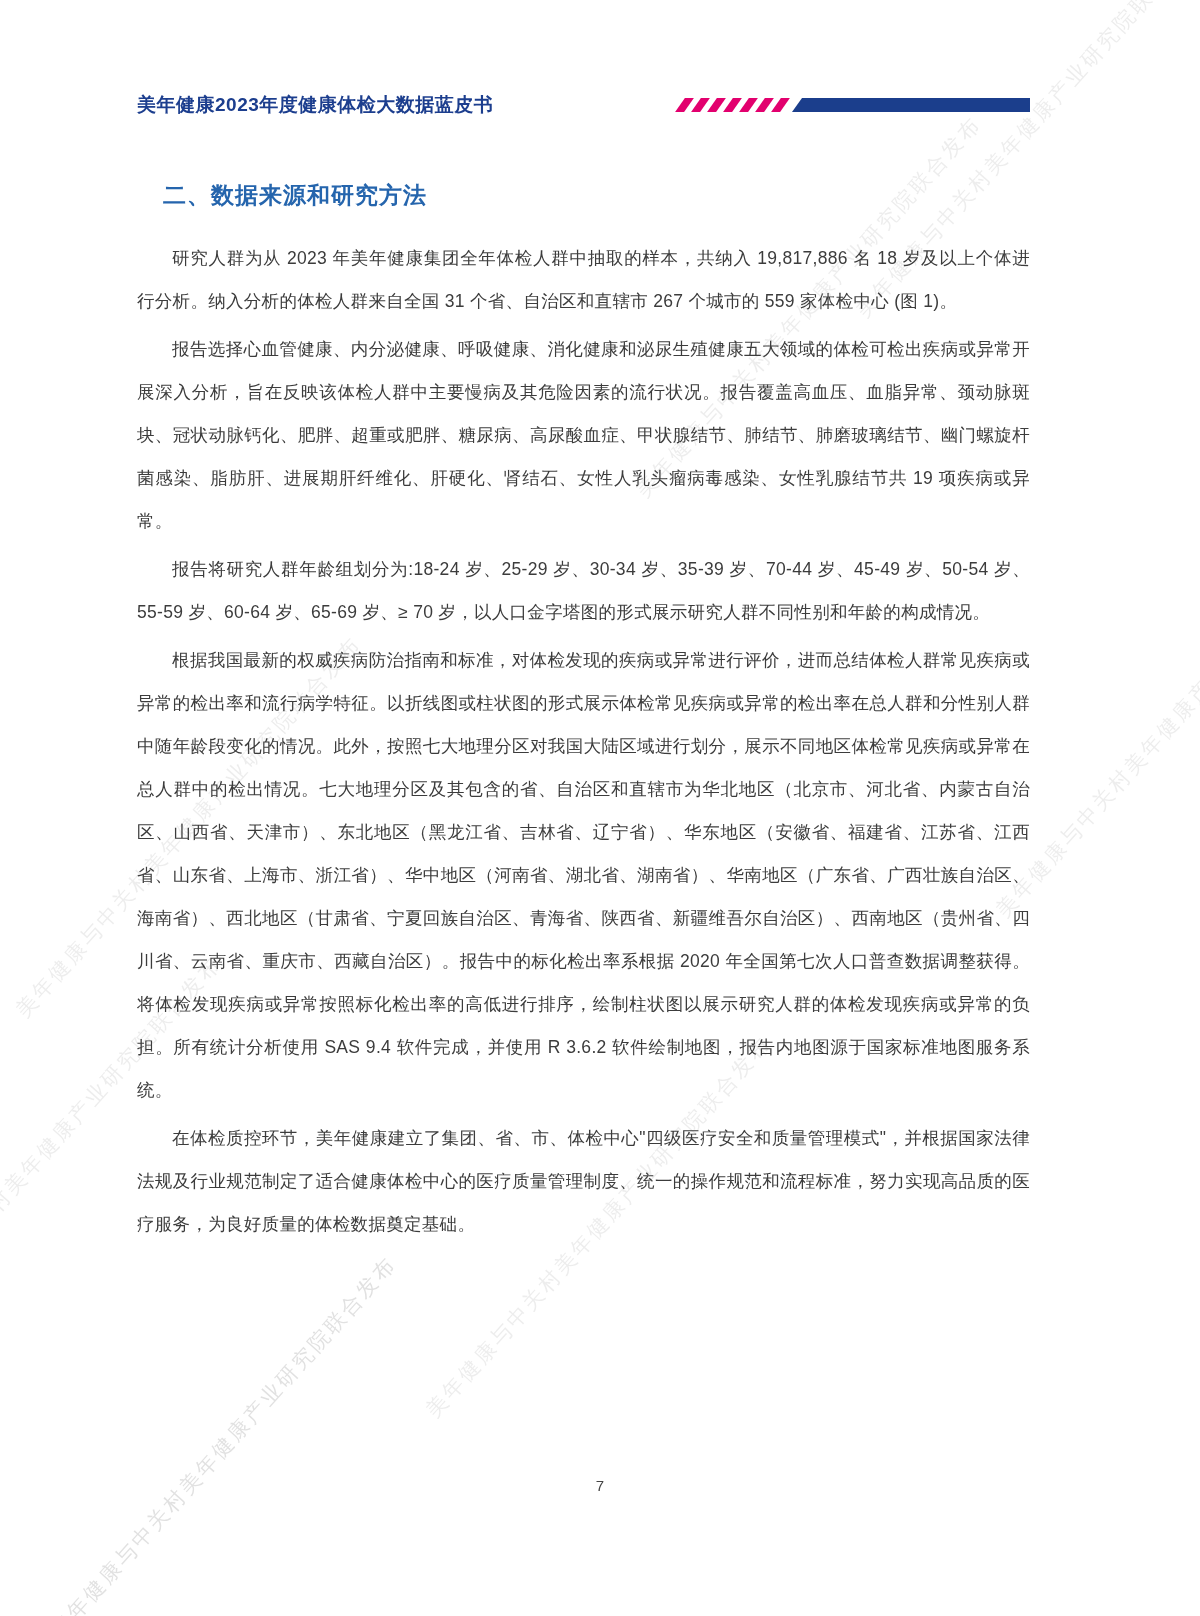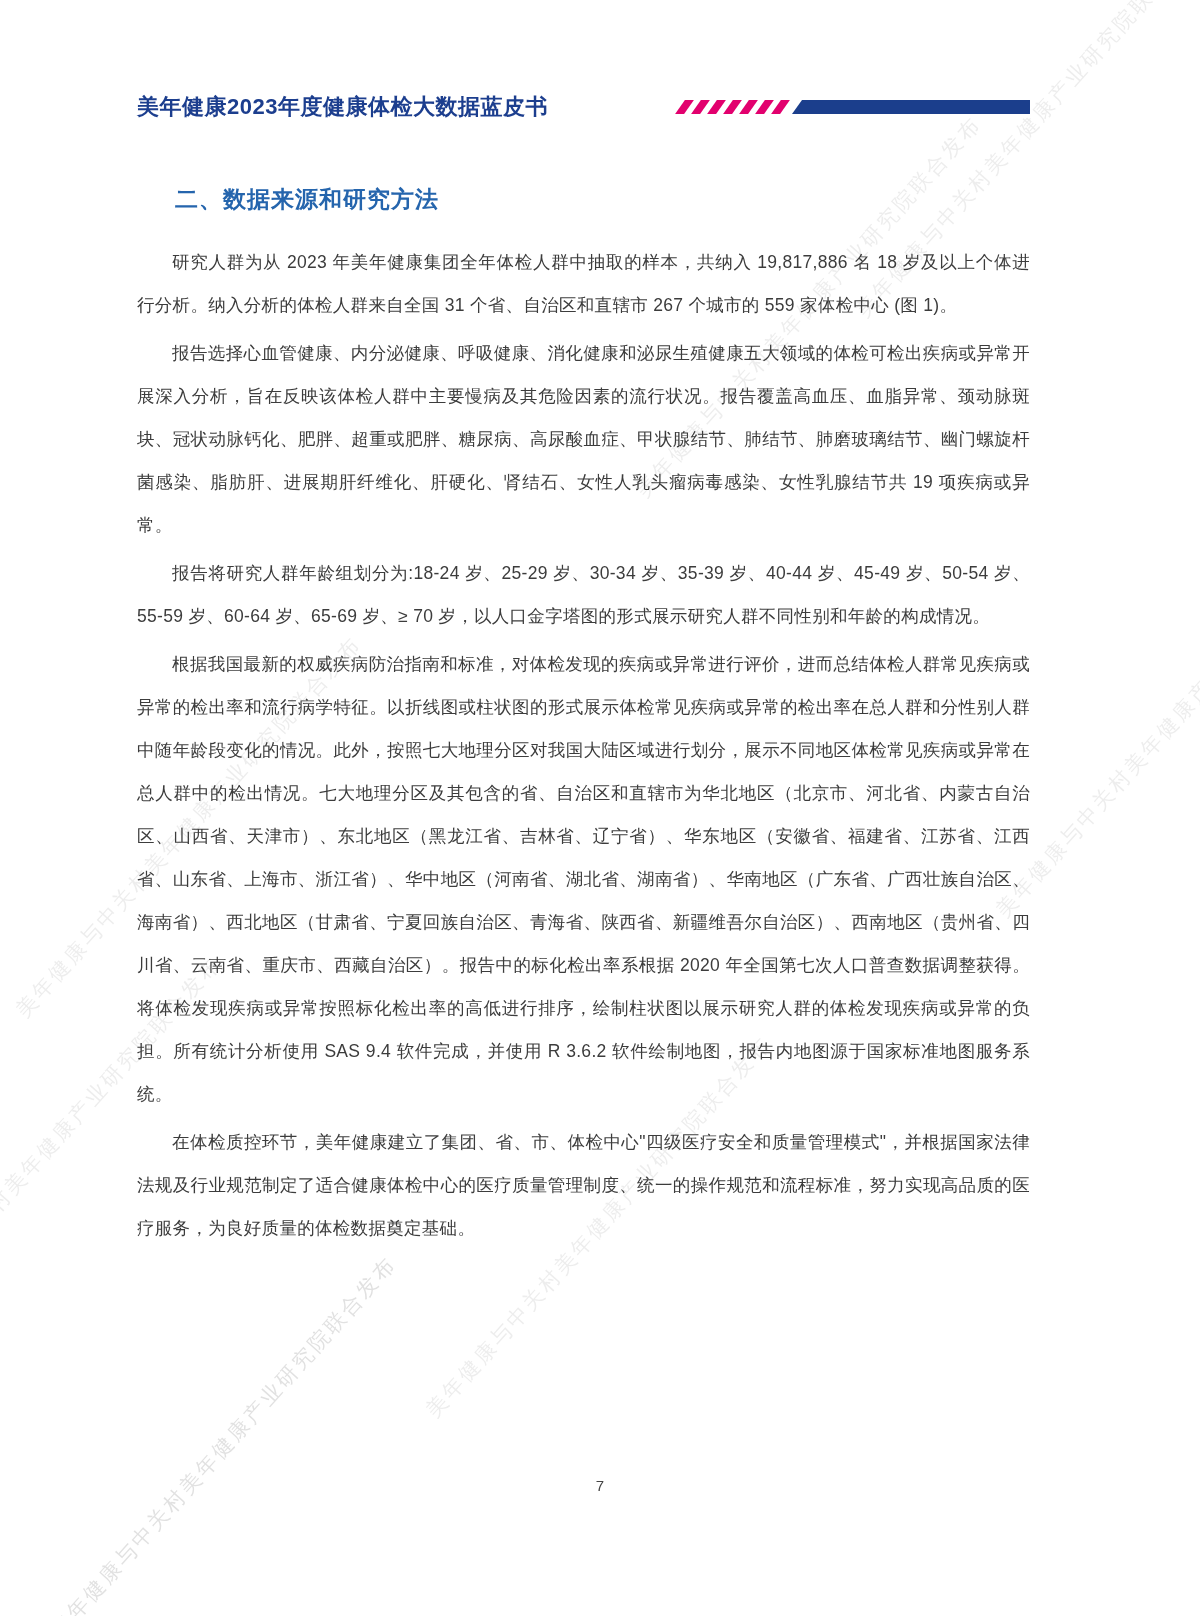--- a/index.html
+++ b/index.html
@@ -33,21 +33,21 @@
   
   .header {
     position: relative;
     z-index: 1;
     display: flex;
     justify-content: space-between;
     align-items: center;
     margin: 92px 170px 0 137px;
   }
   .header-title {
-    font-size: 22px;
+    font-size: 19px;
     font-weight: bold;
     color: #1c3e8e;
     letter-spacing: 0.5px;
   }
   .header-deco { display: flex; align-items: center; height: 14px; }
   .deco-stripe {
     width: 9px; height: 14px;
     background: #e2006e;
     transform: skewX(-35deg);
     margin-right: 7px;
@@ -57,21 +57,21 @@
     background: #1b3e8c;
     clip-path: polygon(10px 0, 100% 0, 100% 100%, 0 100%);
   }
   
   .content {
     position: relative;
     z-index: 1;
     margin: 0 170px 0 137px;
   }
   .section-heading {
-    margin: 62px 0 0 38px;
+    margin: 62px 0 0 26px;
     font-size: 23px;
     font-weight: bold;
     color: #2565ad;
     letter-spacing: 1px;
   }
   .body-text { margin-top: 26px; }
   .para {
     margin: 0 0 5px 0;
     font-size: 17.5px;
     line-height: 43px;
@@ -117,21 +117,21 @@
       <span class="deco-bar"></span>
     </div>
   </div>
 
   <div class="content">
     <h2 class="section-heading">二、数据来源和研究方法</h2>
 
     <div class="body-text">
       <p class="para">研究人群为从 2023 年美年健康集团全年体检人群中抽取的样本，共纳入 19,817,886 名 18 岁及以上个体进行分析。纳入分析的体检人群来自全国 31 个省、自治区和直辖市 267 个城市的 559 家体检中心 (图 1)。</p>
       <p class="para">报告选择心血管健康、内分泌健康、呼吸健康、消化健康和泌尿生殖健康五大领域的体检可检出疾病或异常开展深入分析，旨在反映该体检人群中主要慢病及其危险因素的流行状况。报告覆盖高血压、血脂异常、颈动脉斑块、冠状动脉钙化、肥胖、超重或肥胖、糖尿病、高尿酸血症、甲状腺结节、肺结节、肺磨玻璃结节、幽门螺旋杆菌感染、脂肪肝、进展期肝纤维化、肝硬化、肾结石、女性人乳头瘤病毒感染、女性乳腺结节共 19 项疾病或异常。</p>
-      <p class="para">报告将研究人群年龄组划分为:18-24 岁、25-29 岁、30-34 岁、35-39 岁、40-44 岁、45-49 岁、50-54 岁、55-59 岁、60-64 岁、65-69 岁、≥ 70 岁，以人口金字塔图的形式展示研究人群不同性别和年龄的构成情况。</p>
+      <p class="para">报告将研究人群年龄组划分为:18-24 岁、25-29 岁、30-34 岁、35-39 岁、70-44 岁、45-49 岁、50-54 岁、55-59 岁、60-64 岁、65-69 岁、≥ 70 岁，以人口金字塔图的形式展示研究人群不同性别和年龄的构成情况。</p>
       <p class="para">根据我国最新的权威疾病防治指南和标准，对体检发现的疾病或异常进行评价，进而总结体检人群常见疾病或异常的检出率和流行病学特征。以折线图或柱状图的形式展示体检常见疾病或异常的检出率在总人群和分性别人群中随年龄段变化的情况。此外，按照七大地理分区对我国大陆区域进行划分，展示不同地区体检常见疾病或异常在总人群中的检出情况。七大地理分区及其包含的省、自治区和直辖市为华北地区（北京市、河北省、内蒙古自治区、山西省、天津市）、东北地区（黑龙江省、吉林省、辽宁省）、华东地区（安徽省、福建省、江苏省、江西省、山东省、上海市、浙江省）、华中地区（河南省、湖北省、湖南省）、华南地区（广东省、广西壮族自治区、海南省）、西北地区（甘肃省、宁夏回族自治区、青海省、陕西省、新疆维吾尔自治区）、西南地区（贵州省、四川省、云南省、重庆市、西藏自治区）。报告中的标化检出率系根据 2020 年全国第七次人口普查数据调整获得。将体检发现疾病或异常按照标化检出率的高低进行排序，绘制柱状图以展示研究人群的体检发现疾病或异常的负担。所有统计分析使用 SAS 9.4 软件完成，并使用 R 3.6.2 软件绘制地图，报告内地图源于国家标准地图服务系统。</p>
       <p class="para">在体检质控环节，美年健康建立了集团、省、市、体检中心"四级医疗安全和质量管理模式"，并根据国家法律法规及行业规范制定了适合健康体检中心的医疗质量管理制度、统一的操作规范和流程标准，努力实现高品质的医疗服务，为良好质量的体检数据奠定基础。</p>
     </div>
   </div>
 
   <div class="page-number">7</div>
 
 </div>
 
 </body></html>

